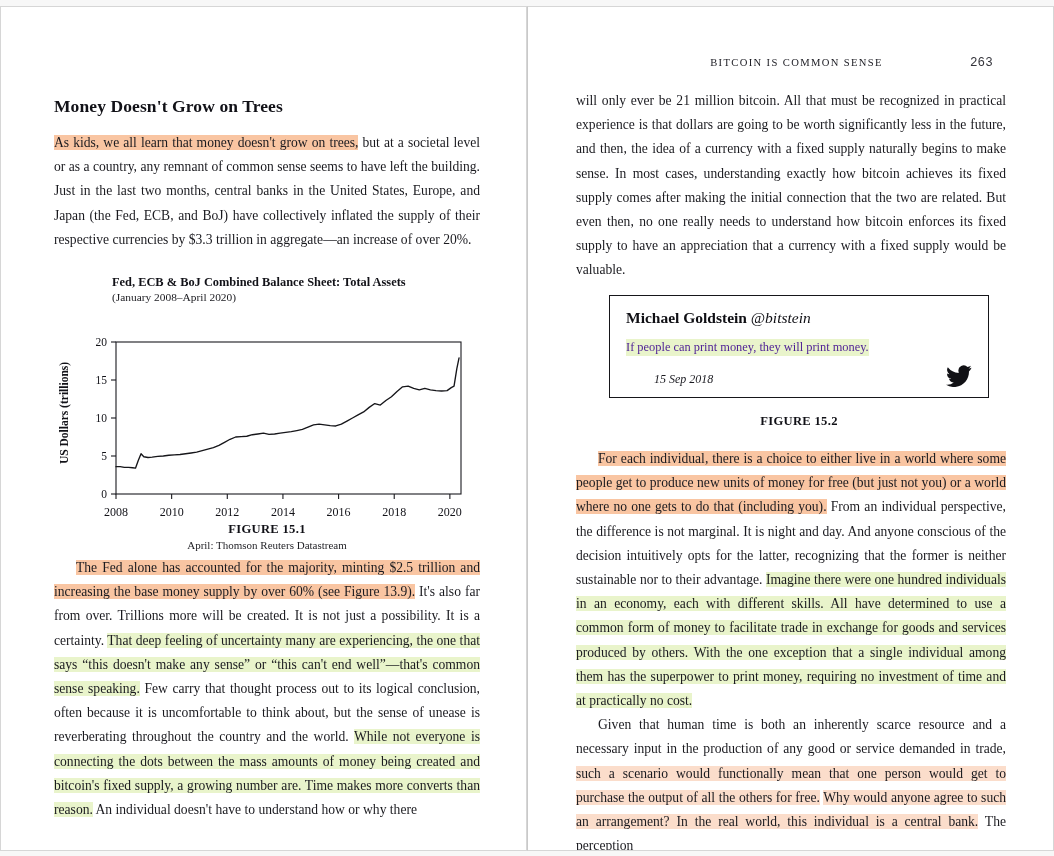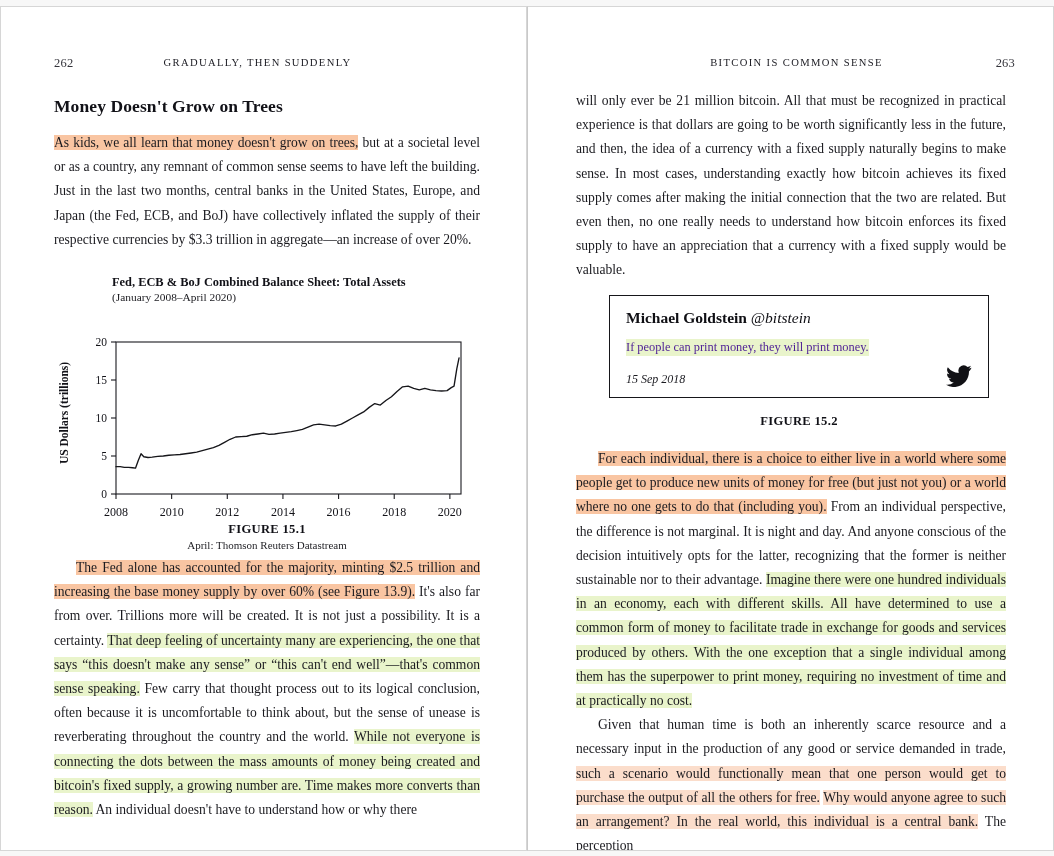--- a/index.html
+++ b/index.html
@@ -28,21 +28,21 @@
     font-size:10.5px;letter-spacing:1.1px;
     color:#1c1c22;
     font-variant:small-caps;
   }
   .rh-inner{position:relative;width:100%;height:100%;}
   .folio{
     position:absolute;font-size:12.5px;color:#33333a;letter-spacing:0.2px;
     font-family:"Liberation Serif", serif;
   }
   .folio-left{left:53px;top:-1px;}
-  .folio-right{right:38px;top:-1px;}
+  .folio-right{right:60px;top:-1px;font-family:Liberation Mono, monospace;}
   .rh-title{
     position:absolute;width:100%;text-align:center;top:0;
     font-family:"Liberation Serif", serif;
     font-size:10.6px;letter-spacing:1.35px;text-transform:uppercase;
     color:#1b1b22;
   }
   .rh-title.shift-left{transform:translateX(-6px);}
   .rh-title.shift-right{transform:translateX(6px);}
 
   .body-col{
@@ -86,40 +86,34 @@
   
   .tweetbox{
     position:absolute;left:0;width:100%;
     border:1.2px solid #16161a;background:#fff;
     box-sizing:border-box;padding:12px 16px 10px 16px;
   }
   .tw-handle{font-size:15.5px;font-weight:bold;color:#0f0f14;line-height:20px;}
   .tw-handle .at{font-weight:normal;font-style:italic;font-size:15.5px;}
   .tw-text{font-size:12.4px;color:#4c1d95;margin-top:11px;line-height:17px;display:inline-block;}
   .tw-foot{display:flex;align-items:flex-end;justify-content:space-between;margin-top:9px;}
-  .tw-date{font-size:12px;font-style:italic;color:#1a1a20;}
+  .tw-date{font-size:12px;font-style:italic;color:#1a1a20;margin-left:28px;}
   .tw-bird{width:26px;height:22px;}
   .fig2-caption{
     text-align:center;font-size:12.6px;font-weight:bold;color:#111117;
     letter-spacing:0.3px;
   }
 </style>
 </head>
 <body>
 
 <div class="spread">
 
   <div class="page page-left">
 
-    <div class="running-head">
-      <div class="rh-inner">
-        <span class="folio folio-left">262</span>
-        <span class="rh-title shift-left">GRADUALLY, THEN SUDDENLY</span>
-      </div>
-    </div>
 
     <div class="body-col col-left">
       <h2 class="sec-title">Money Doesn't Grow on Trees</h2>
 
       <p><span class="hl-o">As kids, we all learn that money doesn't grow on trees,</span><span> but at a societal level or as a country, any remnant of common sense seems to have left the building. Just in the last two months, central banks in the United States, Europe, and Japan (the Fed, ECB, and BoJ) have collectively inflated the supply of their respective currencies by $3.3 trillion in aggregate—an increase of over 20%.</span></p>
     </div>
 
     <div class="figure1" style="top:268px;">
       <div class="fig-title">Fed, ECB &amp; BoJ Combined Balance Sheet: Total Assets</div>
       <div class="fig-sub">(January 2008–April 2020)</div>

